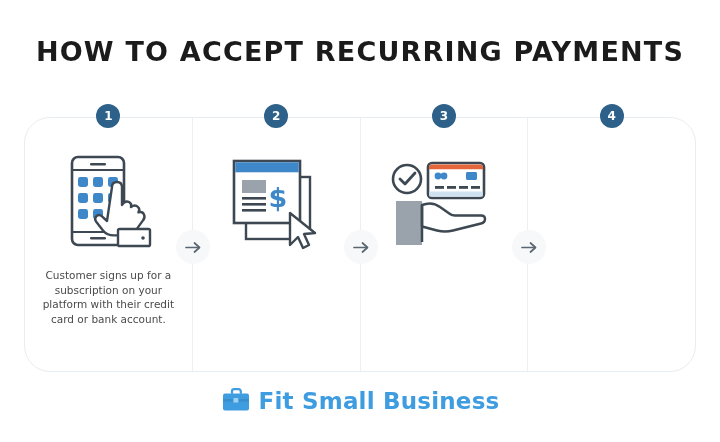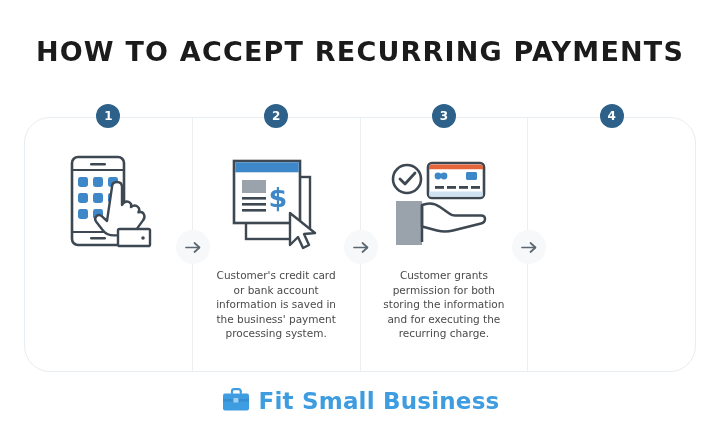--- a/index.html
+++ b/index.html
@@ -190,20 +190,21 @@
             <path d="M52 36 q0-5 5-5 q5 0 5 5 l0 18 q3-5 7-3 q3 1.5 2 5
                      q4-3 7 0 q2.4 2.4 0.4 5.4 q4-1.4 5.6 2 q1.4 3-1 6
                      l-8 11 q-3 4-9 4 l-12 0 q-7 0-11-5 l-7-9 q-2-3 0.5-5.2
                      q2.6-2.3 5.5 0.2 l5 4.6 z" fill="#ffffff" stroke="#3d4852" stroke-width="2.4" stroke-linejoin="round"></path>
 
             <rect x="58" y="78" width="32" height="17" rx="1.6" fill="#ffffff" stroke="#3d4852" stroke-width="2.4"></rect>
             <circle cx="83" cy="87" r="1.8" fill="#3d4852"></circle>
           </svg>
         </div>
 
+        <div class="caption">Customer signs up for a subscription on your platform with their credit card or bank account.</div>
       </div>
 
       <div class="col">
         <div class="badge">2</div>
 
         <div class="icon-wrap">
           <svg width="104" height="104" viewBox="0 0 104 104">
 
             <rect x="62" y="26" width="24" height="56" fill="#ffffff" stroke="#3d4852" stroke-width="2.4"></rect>
 
@@ -220,21 +221,20 @@
               <rect x="18" y="52" width="24" height="2.6"></rect>
               <rect x="18" y="58" width="24" height="2.6"></rect>
             </g>
 
             <text x="54" y="56" font-family="DejaVu Sans, sans-serif" font-size="27" font-weight="bold" fill="#3e87c8" text-anchor="middle">$</text>
 
             <path d="M66 62 L66 94 L74 86 L79 97 L85 94 L80 83 L91 82 Z" fill="#ffffff" stroke="#3d4852" stroke-width="2.4" stroke-linejoin="round"></path>
           </svg>
         </div>
 
-        <div class="caption">Customer's credit card or bank account information is saved in the business' payment processing system.</div>
       </div>
 
       <div class="col">
         <div class="badge">3</div>
 
         <div class="icon-wrap">
           <svg width="112" height="92" viewBox="0 0 112 92">
 
             <circle cx="19" cy="22" r="14" fill="#ffffff" stroke="#3d4852" stroke-width="2.6"></circle>
             <path d="M12 22 l5 5 l10 -11" fill="none" stroke="#3d4852" stroke-width="2.8" stroke-linecap="round" stroke-linejoin="round"></path>
@@ -257,21 +257,20 @@
             <rect x="41.3" y="34.5" width="53.4" height="5" fill="#cfe2f2"></rect>
 
             <rect x="8" y="44" width="26" height="44" fill="#9aa3ab"></rect>
 
             <path d="M34 48 q10-4 18 2 l10 7 q2 1.5 5 1.5 l26 0 q4 0 4 3.5
                      q0 3.5-4 4.5 l-28 7 q-8 2-16 0 l-15-4 z" fill="#ffffff" stroke="#3d4852" stroke-width="2.5" stroke-linejoin="round"></path>
             <line x1="34" y1="48" x2="34" y2="85" stroke="#3d4852" stroke-width="2.5"></line>
           </svg>
         </div>
 
-        <div class="caption">Customer grants permission for both storing the information and for executing the recurring charge.</div>
       </div>
 
       <div class="col">
         <div class="badge">4</div>
 
 
       </div>
 
     </div>
 

